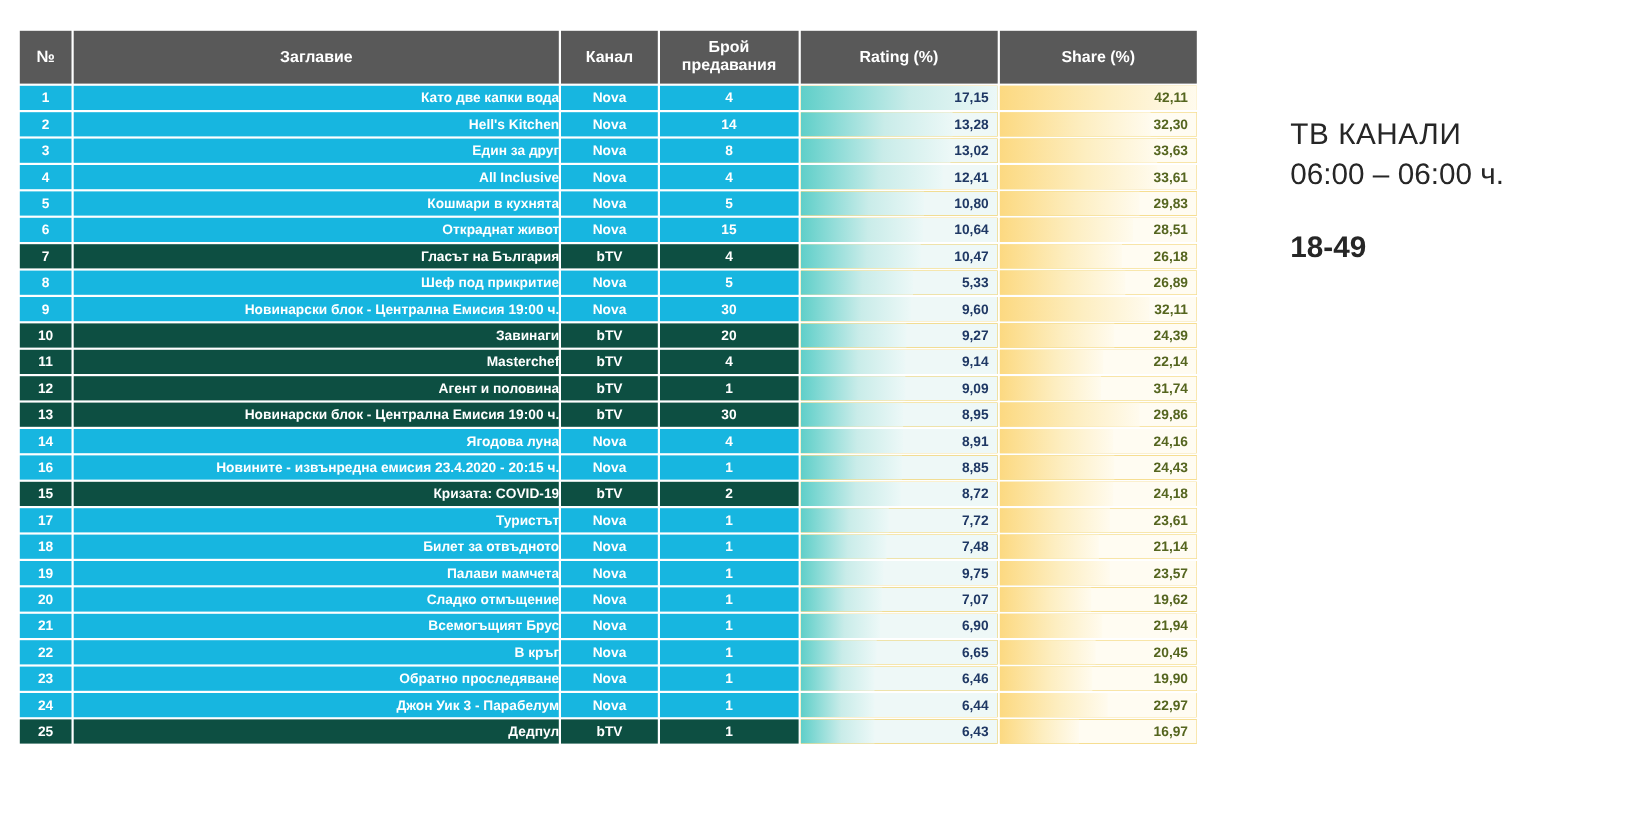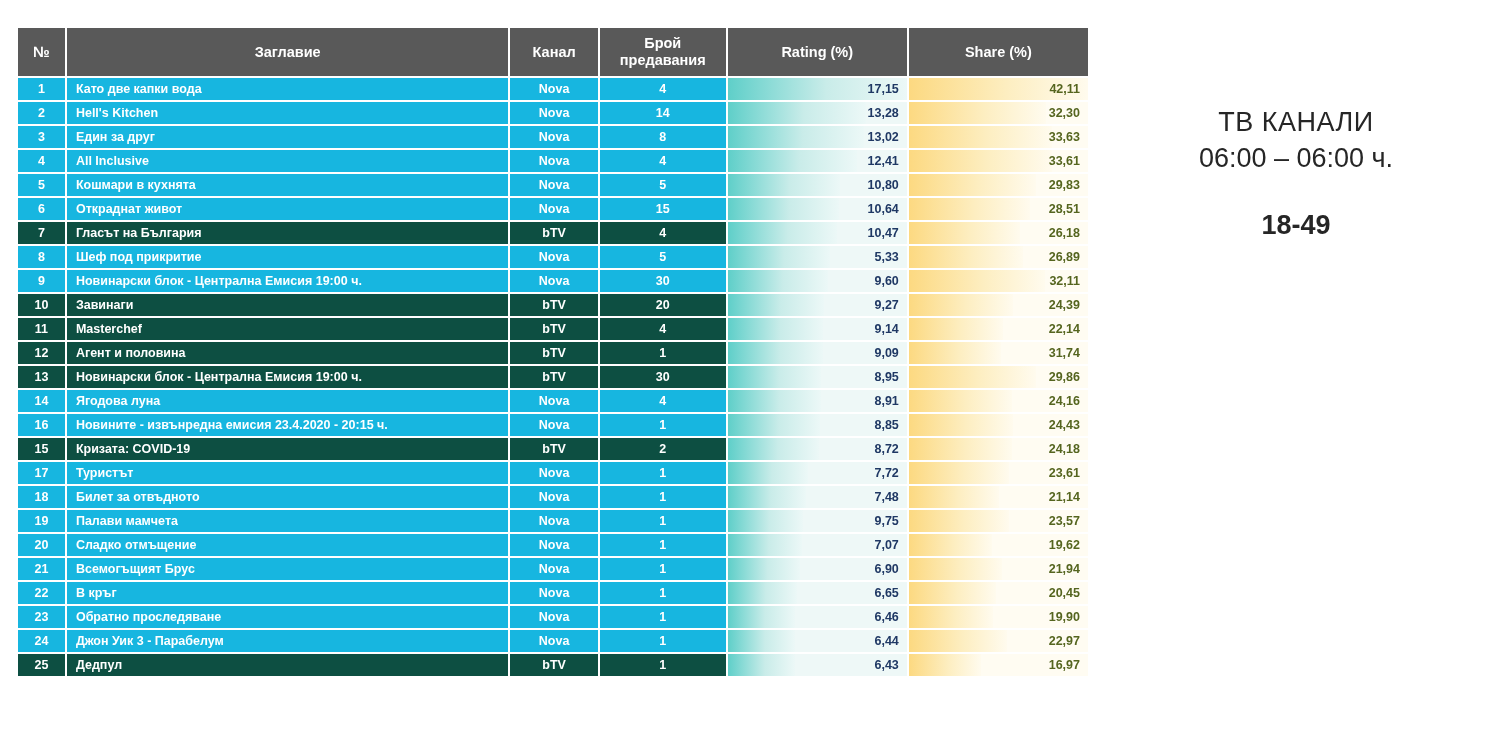--- a/index.html
+++ b/index.html
@@ -51,21 +51,21 @@
     border:0;
     line-height:22px;
     white-space:nowrap;
     overflow:hidden;
   }
   
   tr.nova td.tint{background:#17b6e0;color:#ffffff;}
   tr.btv  td.tint{background:#0d4f42;color:#ffffff;}
 
   td.cell-no{text-align:center;}
-  td.cell-title{text-align:left;padding-left:9px;}
+  td.cell-title{text-align:right;padding-left:9px;}
   td.cell-chan{text-align:center;}
   td.cell-cnt{text-align:center;}
 
   td.cell-rating,td.cell-share{
     position:relative;
     background:#eab308;
   }
   .bar{
     position:absolute;
     left:0;top:0;bottom:0;
@@ -90,24 +90,24 @@
     padding-right:8px;
     font-size:12.5px;
     font-weight:bold;
   }
   .val.rating-val{color:#1f3864;}
   .val.share-val{color:#55651f;padding-left:12px;}
 
   
   #caption{
     position:absolute;
-    right:42px;
+    right:15px;
     top:104px;
     width:300px;
-    text-align:center;
+    text-align:left;
     color:#262626;
   }
   #caption .cap-line1{
     font-size:27px;
     font-weight:normal;
     letter-spacing:.5px;
     line-height:1.35;
   }
   #caption .cap-line2{
     font-size:27px;

